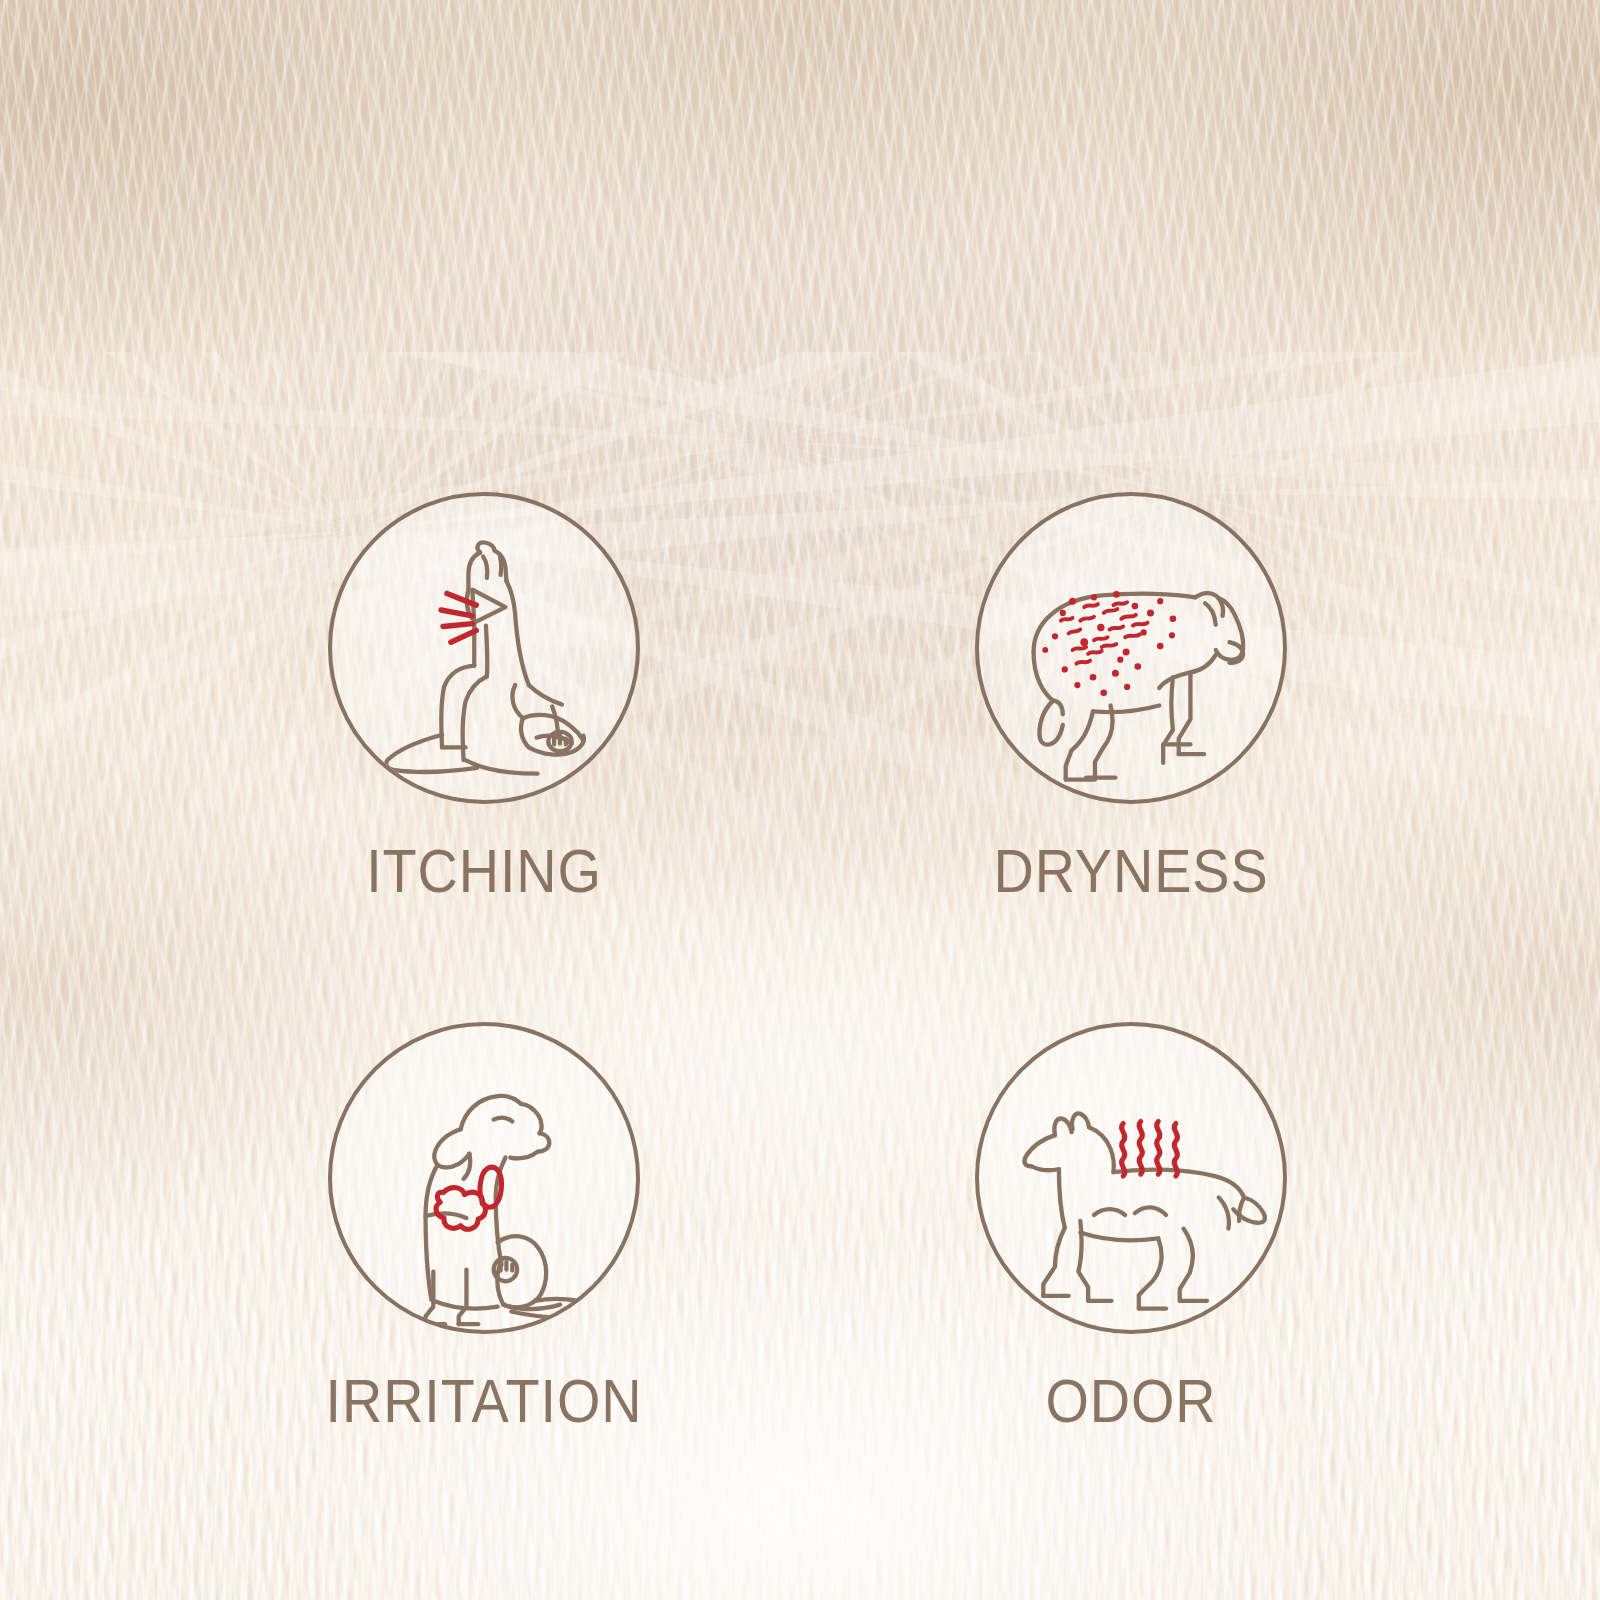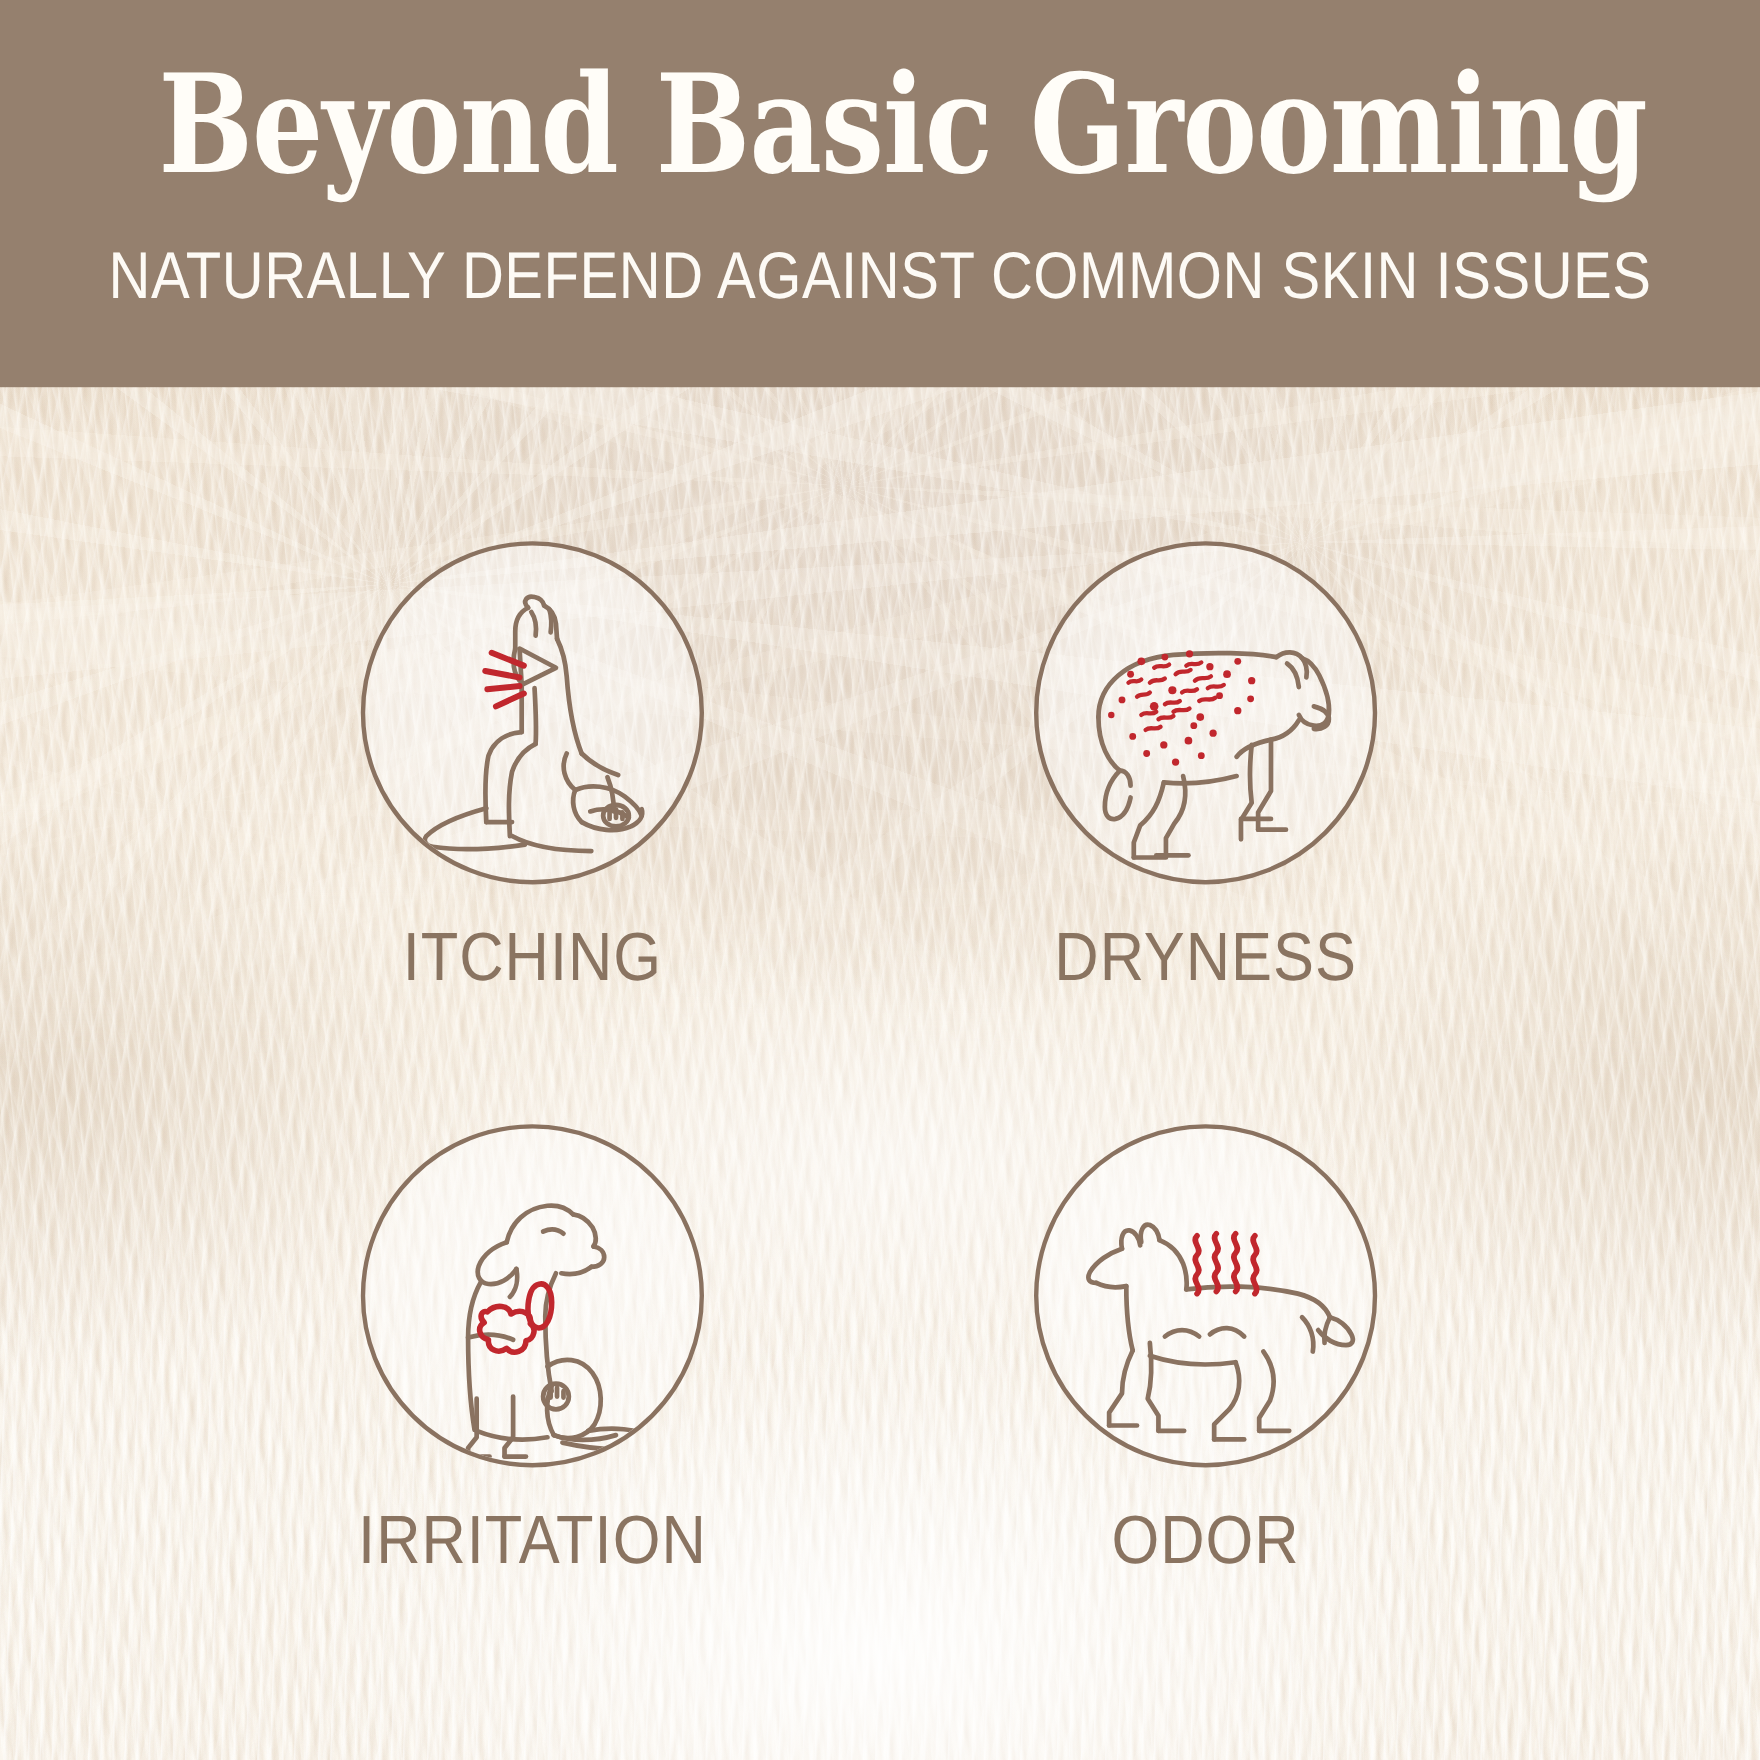--- a/index.html
+++ b/index.html
@@ -167,21 +167,21 @@
     z-index: 4;
   }
   .card {
     position: absolute;
     width: 460px;
     text-align: center;
   }
   .card.r0 { top: 140px; }
   .card.r1 { top: 670px; }
   .card.c0 { left: 254px; }
-  .card.c1 { left: 866px; }
+  .card.c1 { left: 901px; }
 
   .circle {
     position: relative;
     width: 312px;
     height: 312px;
     margin: 0 auto;
     border-radius: 50%;
     border: 4px solid #8a7260;
     box-sizing: border-box;
     background: radial-gradient(circle at 46% 40%,
@@ -215,24 +215,20 @@
 <div id="poster">
 
   <div class="fur-base"></div>
   <div class="fur-vignette"></div>
   <div class="fur-strands"></div>
   <div class="fur-strands-2"></div>
   <div class="fur-wisps"></div>
   <div class="fur-bottom"></div>
   <div class="fur-glow"></div>
 
-  <div class="header">
-    <div class="title">Beyond Basic Grooming</div>
-    <div class="subtitle">NATURALLY DEFEND AGAINST COMMON SKIN ISSUES</div>
-  </div>
 
   <div class="grid">
 
     <div class="card r0 c0">
       <div class="circle">
         <svg viewBox="0 0 312 312" xmlns="http://www.w3.org/2000/svg">
           <g fill="none" stroke="#8a7260" stroke-width="4.4" stroke-linecap="round" stroke-linejoin="round">
 
             <path d="M152 58 c-6 -6 -1 -12 6 -10 c5 1 8 4 9 8"></path>
             <path d="M152 58 c-8 4 -12 12 -12 22 l0 16"></path>

